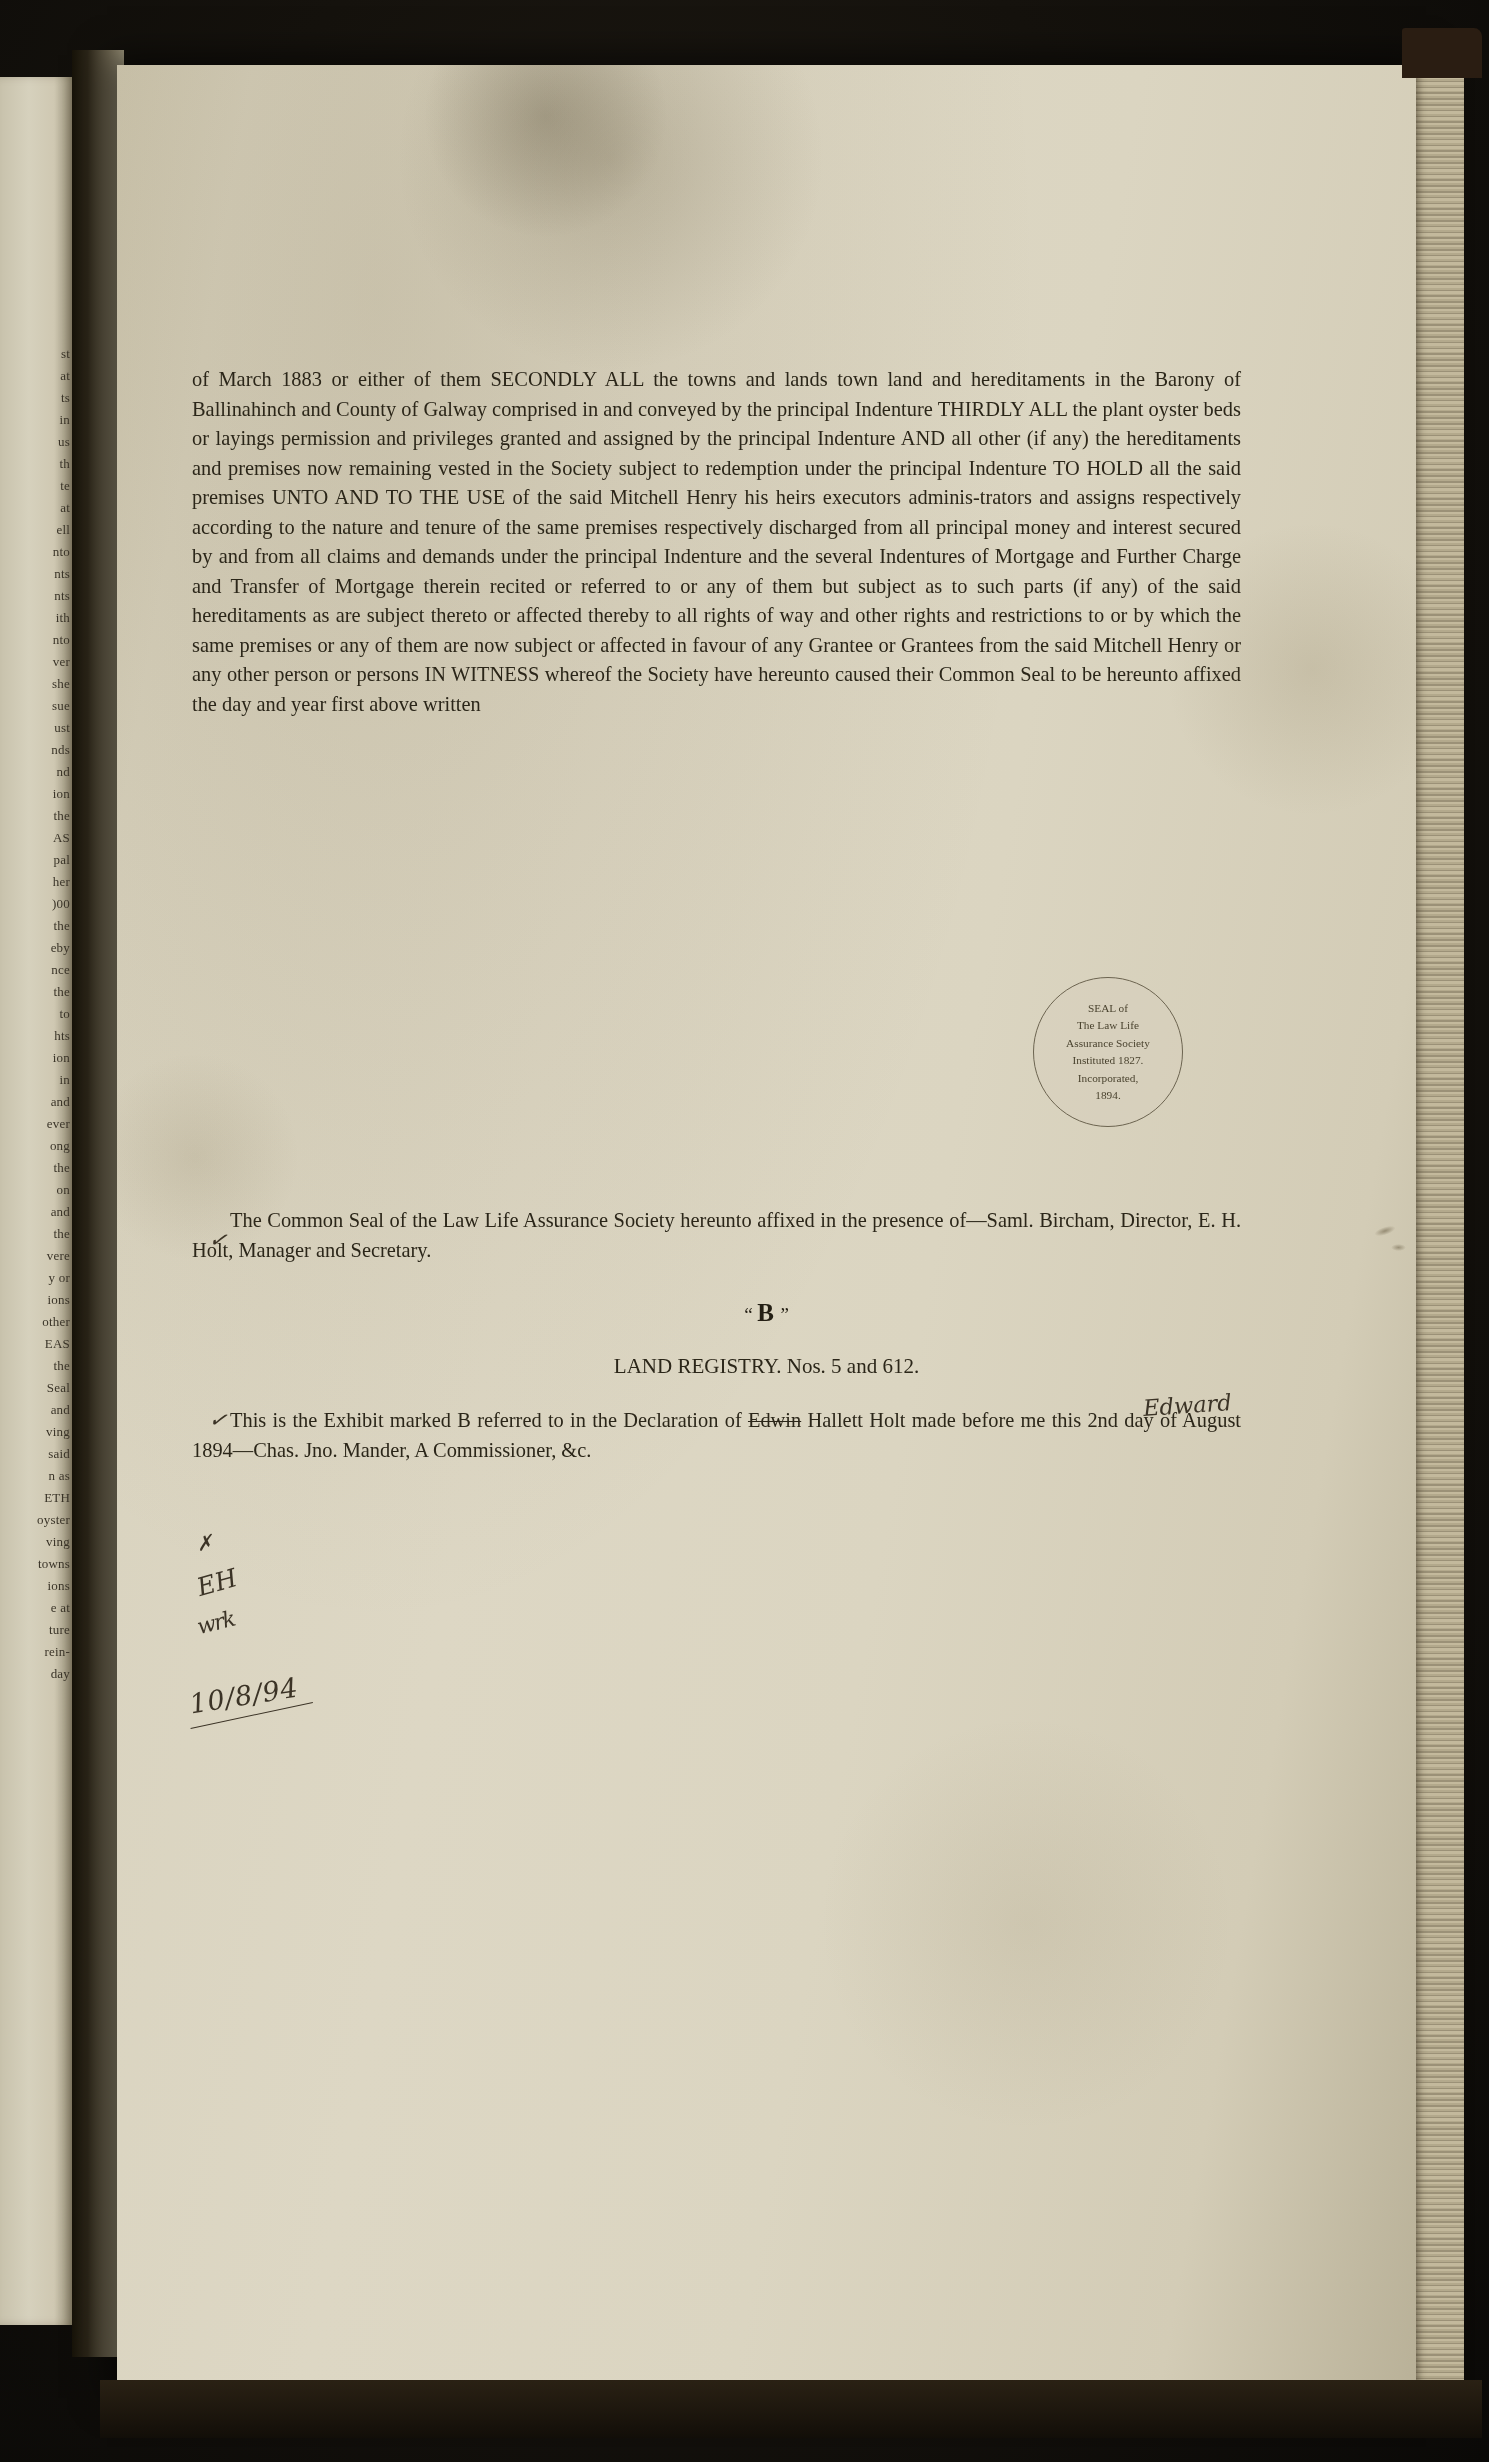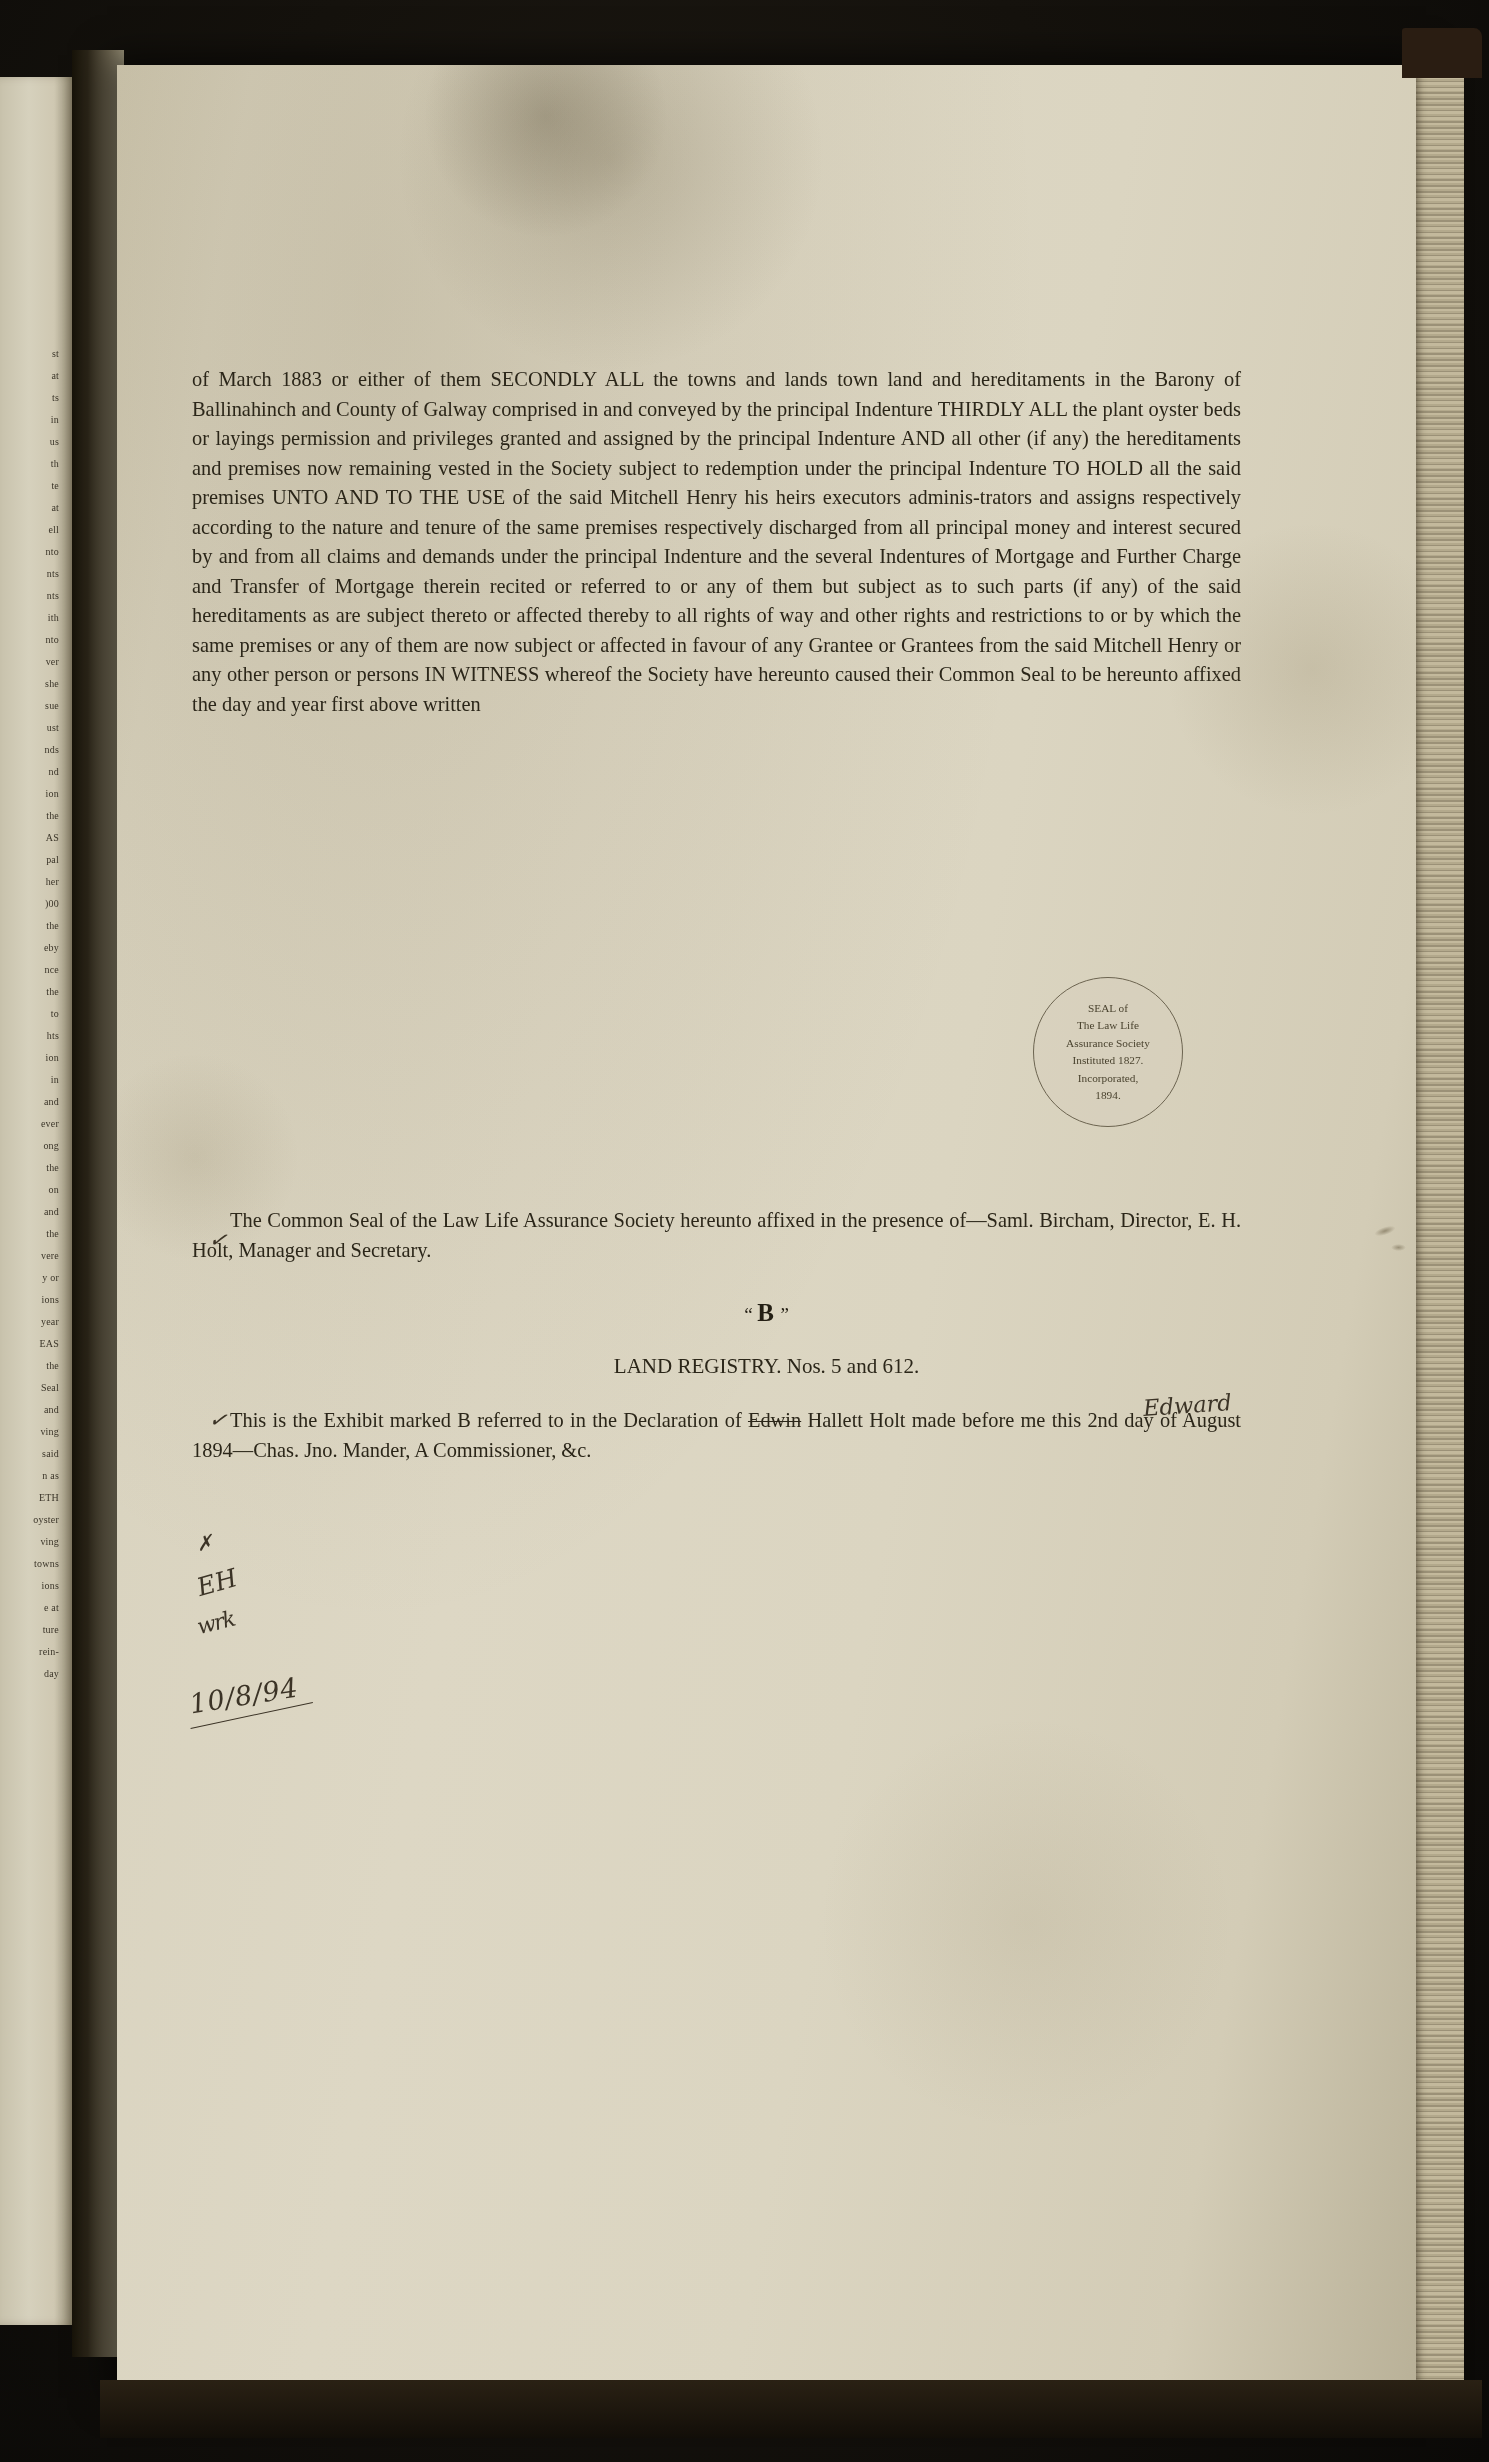--- a/index.html
+++ b/index.html
@@ -35,25 +35,25 @@
     position: absolute;
     left: 0;
     top: 77px;
     width: 72px;
     height: 2248px;
     background: linear-gradient(90deg, #c8c2ac 0%, #d6d1bd 40%, #cfc8b2 75%, #9e977f 100%);
     box-shadow: inset -6.7px 0 11.7px -5px rgba(60,50,30,0.55);
   }
   .left-col {
     position: absolute;
-    right: 13px;
+    right: 2px;
     top: 266px;
     width: 60px;
     text-align: right;
-    font-size: 10px;
+    font-size: 13px;
     line-height: 22px;
     color: #3a3428;
     font-family: "Liberation Serif", serif;
     letter-spacing: 0.2px;
   }
   .left-col div { white-space: nowrap; }
 
   
   .gutter {
     position: absolute;
@@ -302,21 +302,21 @@
       <div>and</div>
       <div>ever</div>
       <div>ong</div>
       <div>the</div>
       <div>on</div>
       <div>and</div>
       <div>the</div>
       <div>vere</div>
       <div>y or</div>
       <div>ions</div>
-      <div>year</div>
+      <div>other</div>
       <div>EAS</div>
       <div>the</div>
       <div>Seal</div>
       <div>and</div>
       <div>ving</div>
       <div>said</div>
       <div>n as</div>
       <div>ETH</div>
       <div>oyster</div>
       <div>ving</div>

